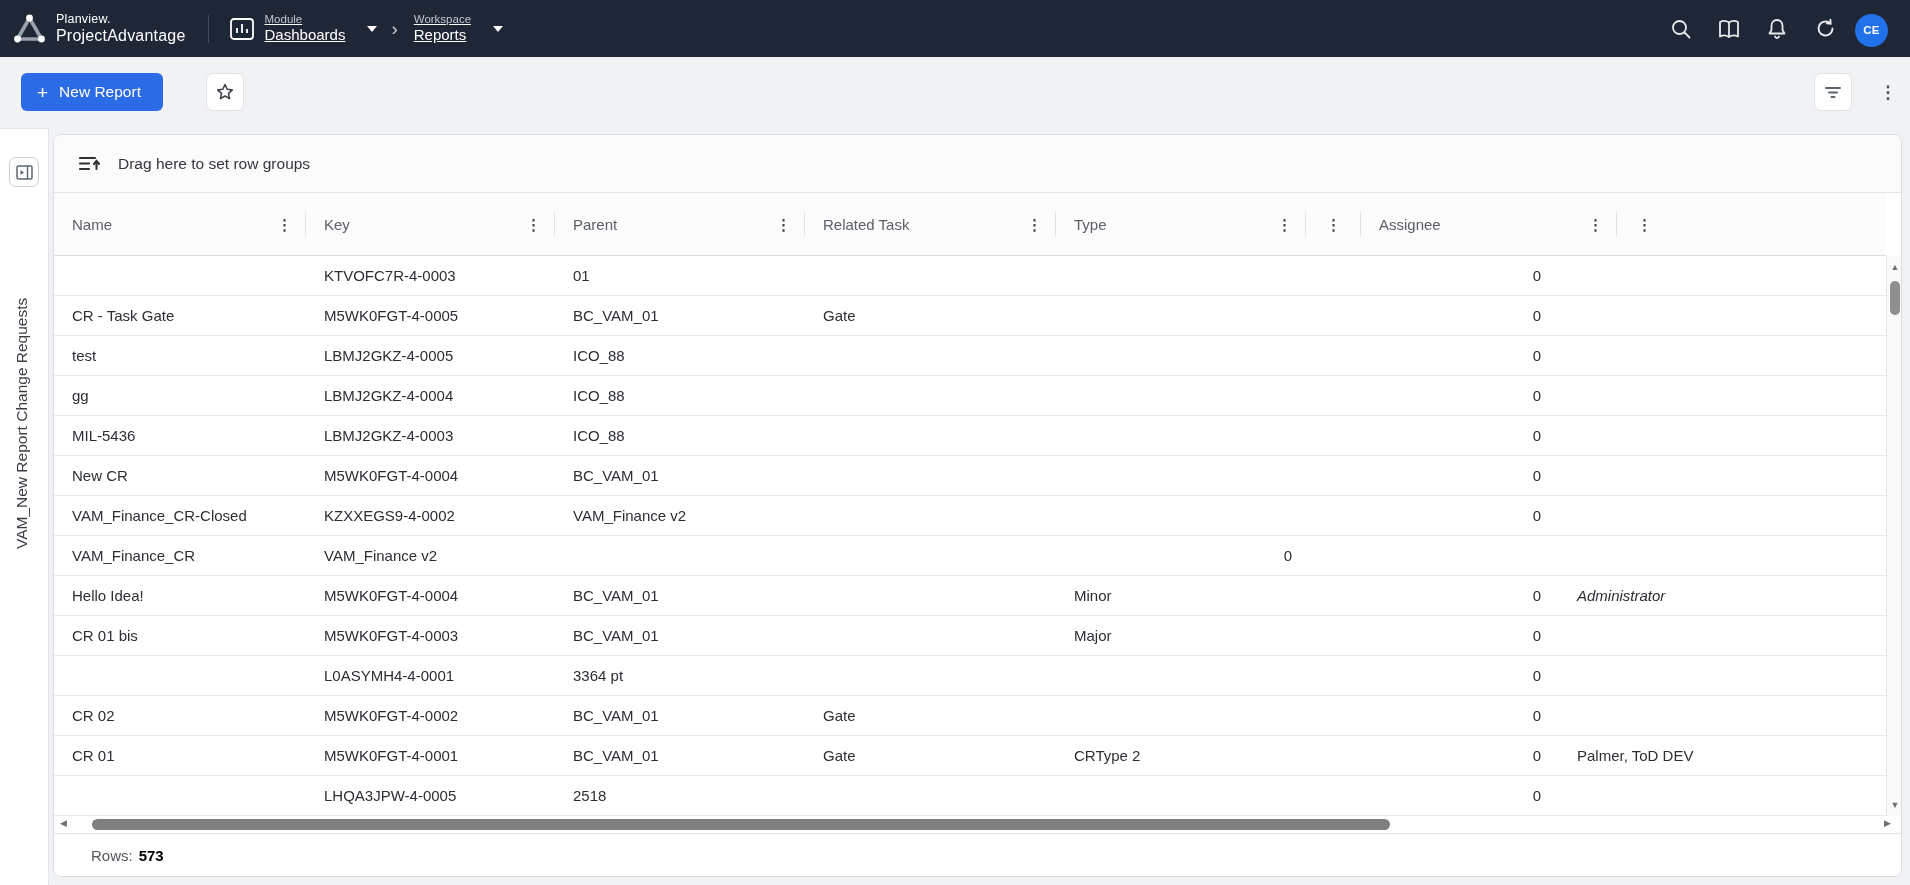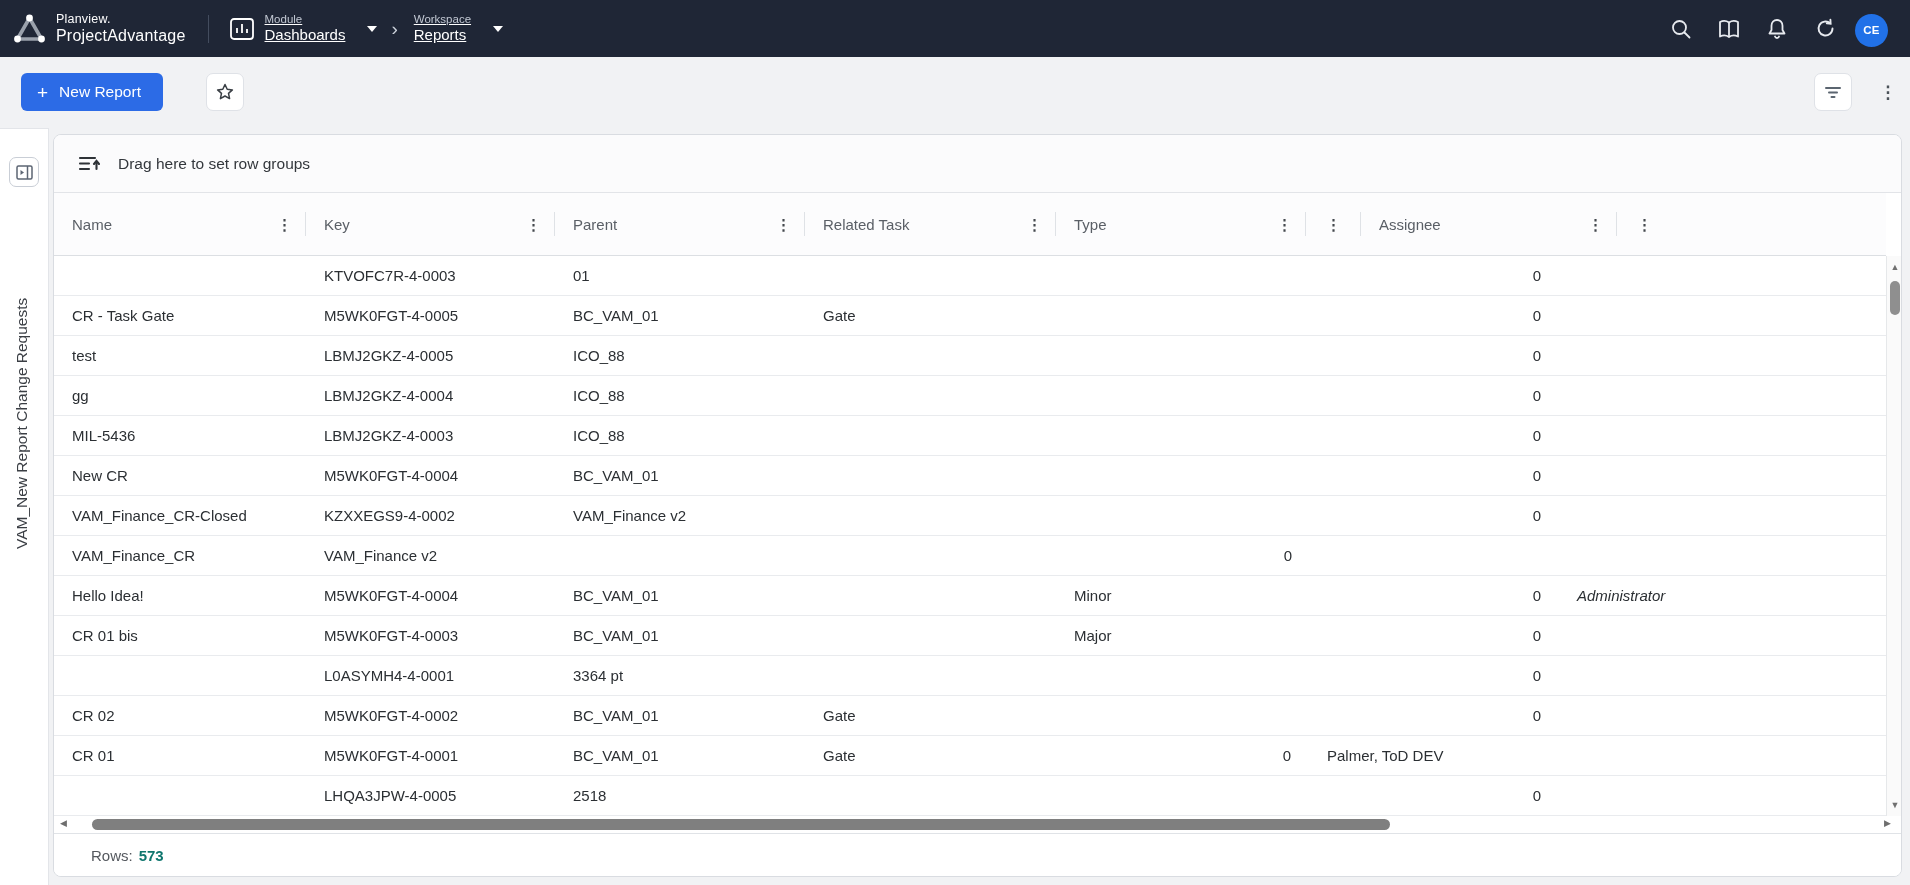--- a/index.html
+++ b/index.html
@@ -94,21 +94,21 @@
   .hscroll .arr { position:absolute; top:2px; font-size:9px; color:#6e6e6e; cursor:pointer; }
   .hscroll .arr.left { left:6px; }
   .hscroll .arr.right { right:10px; }
   .h-thumb { position:absolute; left:38px; top:3px; width:1298px; height:11px; background:#7f7f7f;
              border-radius:6px; cursor:pointer; }
 
   
   .status-bar { position:absolute; left:0; top:698px; width:1847px; height:44px; background:#fff;
                 border-top:1px solid #e0e3e7; display:flex; align-items:center; padding-left:37px;
                 font-size:15px; color:#54585e; }
-  .status-bar b { color:#0f766e; margin-left:6px; }
+  .status-bar b { color:#000000; margin-left:6px; }
 
   svg { display:block; }
 </style>
 </head>
 <body>
 
 <div id="canvas">
 
   <div class="navbar">
     <div class="brand">
@@ -396,20 +396,21 @@
           <div class="gcell" style="width: 55px;"></div>
           <div class="gcell right" style="width: 198px;">0</div>
           <div class="gcell" style="width: 256px;"></div>
           <div class="gcell" style="width: 71px;"></div>
         </div>
         <div class="grow">
           <div class="gcell" style="width: 252px;">CR 01</div>
           <div class="gcell" style="width: 249px;">M5WK0FGT-4-0001</div>
           <div class="gcell" style="width: 250px;">BC_VAM_01</div>
           <div class="gcell" style="width: 251px;">Gate</div>
+          <div class="gcell" style="width: 250px;">CRType 2</div>
           <div class="gcell" style="width: 55px;"></div>
           <div class="gcell right" style="width: 198px;">0</div>
           <div class="gcell" style="width: 256px;">Palmer, ToD DEV</div>
           <div class="gcell" style="width: 71px;"></div>
         </div>
         <div class="grow">
           <div class="gcell" style="width: 252px;"></div>
           <div class="gcell" style="width: 249px;">LHQA3JPW-4-0005</div>
           <div class="gcell" style="width: 250px;">2518</div>
           <div class="gcell" style="width: 251px;"></div>

